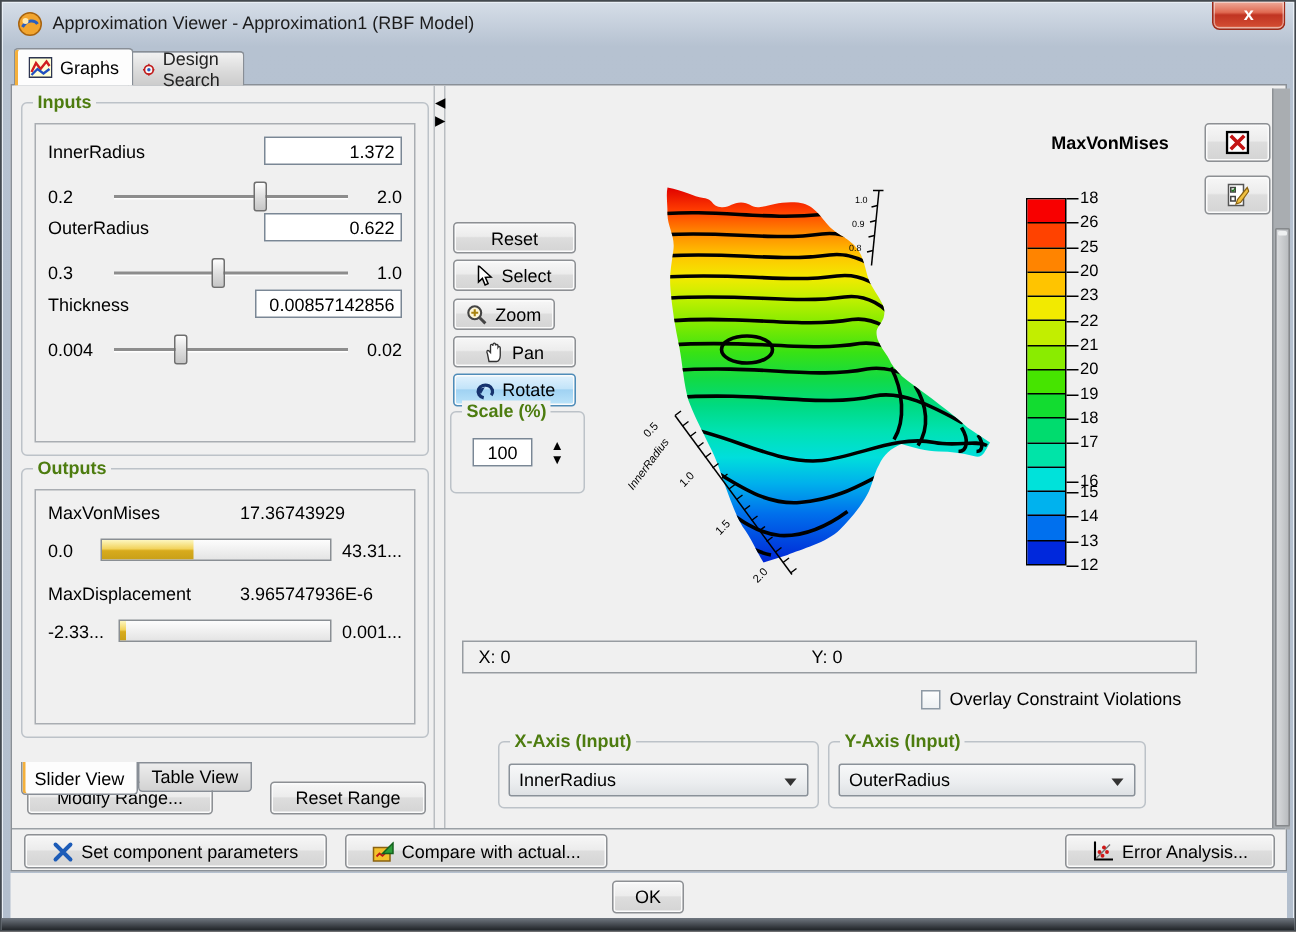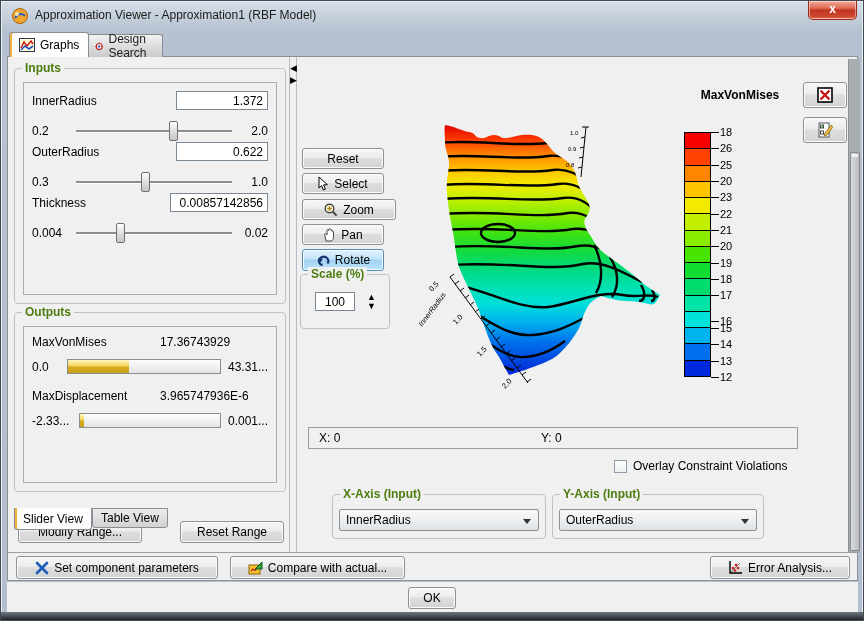--- a/index.html
+++ b/index.html
@@ -200,21 +200,21 @@
 
     <div class="btn" style="position:absolute;left:294px;top:91px;width:82px;height:21px;">
       <span>Reset</span>
     </div>
     <div class="btn" style="position:absolute;left:294px;top:116px;width:82px;height:21px;">
       <svg width="11" height="14" viewBox="0 0 11 14">
         <path d="M1,0 L1,11 L3.6,8.6 L5.4,13 L7.4,12.1 L5.6,7.9 L9.4,7.7 Z" fill="#fff" stroke="#000" stroke-width="1"></path>
       </svg>
       <span>Select</span>
     </div>
-    <div class="btn" style="position:absolute;left:294px;top:142px;width:94px;height:21px;">
+    <div class="btn" style="position:absolute;left:294px;top:142px;width:68px;height:21px;">
       <svg width="14" height="14" viewBox="0 0 14 14">
         <circle cx="5.5" cy="5.5" r="4.3" fill="#fdf6d8" stroke="#444" stroke-width="1.4"></circle>
         <path d="M3.2,5.5 H7.8 M5.5,3.2 V7.8" stroke="#a98410" stroke-width="1.4"></path>
         <path d="M8.8,8.8 L12.6,12.6" stroke="#444" stroke-width="2"></path>
       </svg>
       <span>Zoom</span>
     </div>
     <div class="btn" style="position:absolute;left:294px;top:167px;width:82px;height:21px;">
       <svg width="13" height="14" viewBox="0 0 13 14">
         <path d="M3,13 L2,8 C1,6 2,5 3,6 L4,7 L4,2.5 C4,1.3 5.5,1.3 5.5,2.5 L5.7,1.5 C5.9,0.4 7.3,0.5 7.3,1.6 L7.4,2.2 C7.7,1.3 9,1.5 9,2.6 L9,3.4 C9.4,2.7 10.5,3 10.5,4 L10.5,9 C10.5,11 9.5,13 8,13 Z" fill="#fff" stroke="#333" stroke-width="0.9"></path>

